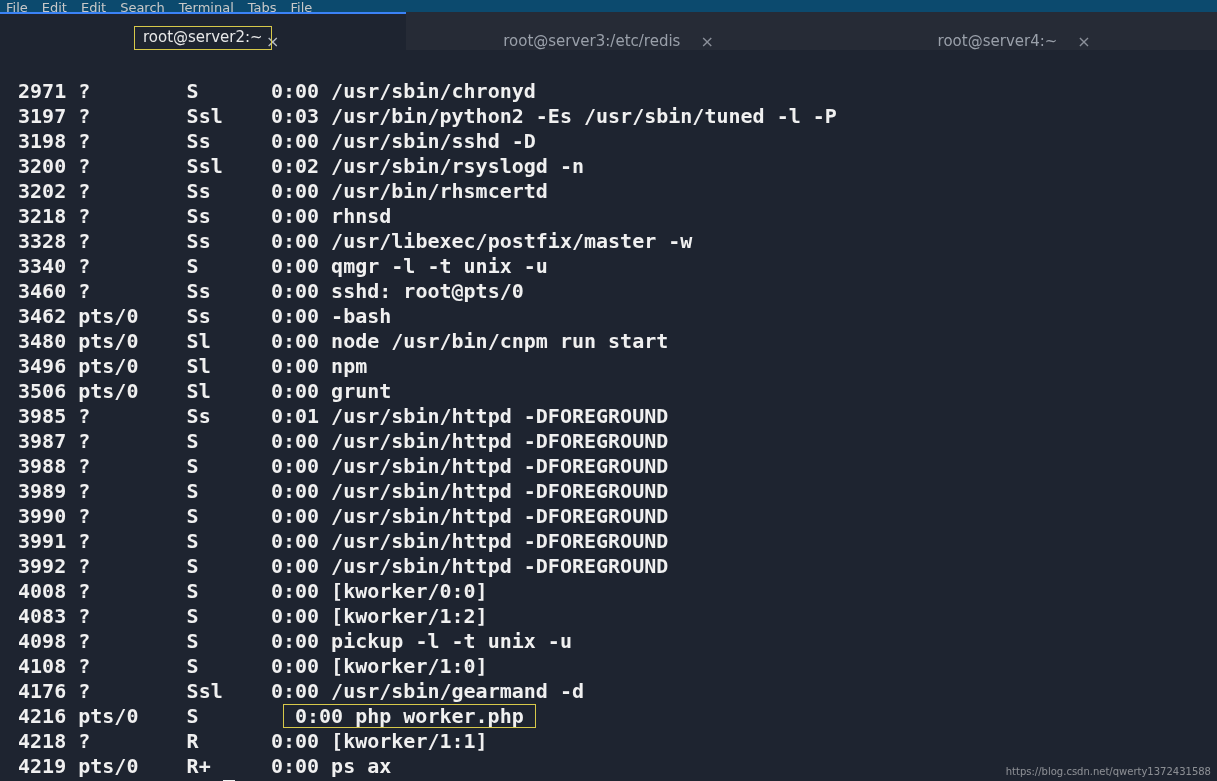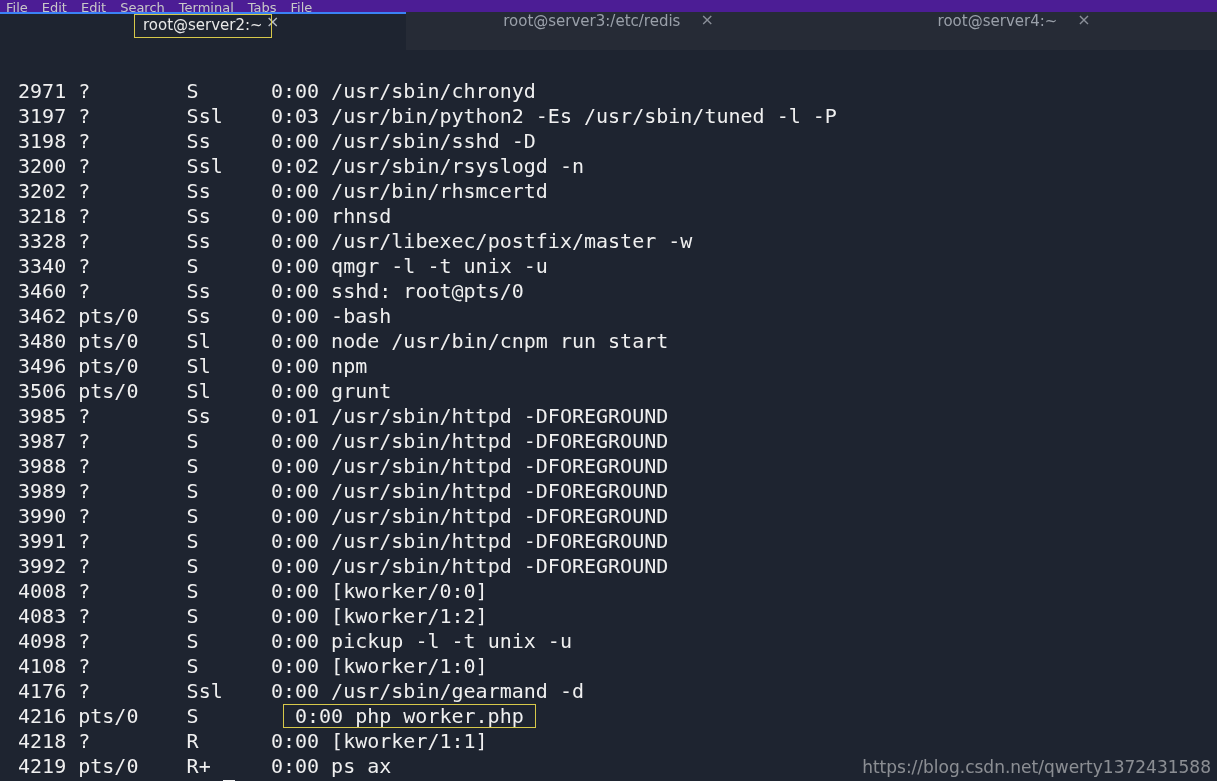--- a/index.html
+++ b/index.html
@@ -5,21 +5,21 @@
   * { margin: 0; padding: 0; box-sizing: border-box; }
   html, body { width: 1217px; height: 781px; overflow: hidden; }
   body {
     background: #1e2430;
     font-family: "DejaVu Sans Mono", "Liberation Mono", Consolas, monospace;
     font-size: 20px;
     color: #f0f0f0;
   }
   .menubar {
     height: 12px;
-    background: #4c1d95;
+    background: #0c4a6e;
     display: flex;
     align-items: flex-end;
     padding: 0 6px;
     gap: 14px;
     font-family: "DejaVu Sans", "Liberation Sans", Arial, sans-serif;
     font-size: 13px;
     color: #c8c8c8;
     overflow: hidden;
   }
   .menubar span { transform: translateY(3px); }
@@ -27,21 +27,21 @@
     height: 38px;
     background: #262b36;
     display: flex;
     align-items: stretch;
     font-family: "DejaVu Sans", "Liberation Sans", Arial, sans-serif;
     font-size: 15px;
   }
   .tab {
     flex: 1 1 0;
     display: flex;
-    align-items: flex-start;
+    align-items: flex-end;
     justify-content: center;
     position: relative;
     color: #9aa0aa;
     cursor: pointer;
     gap: 20px;
     min-width: 0;
   }
   .tab .label { white-space: nowrap; overflow: hidden; text-overflow: clip; }
   .tab.active {
     background: #1e2430;
@@ -60,40 +60,41 @@
     padding: 1px 8px 3px 8px;
     pointer-events: none;
   }
   .terminal {
     padding: 4px 13px 0 6px;
     line-height: 25px;
     white-space: pre;
     letter-spacing: 0;
     position: relative;
     height: calc(100% - 50px);
+    font-weight: bold;
   }
   .terminal .line { height: 25px; }
   .hl {
     outline: 1.5px solid #d7c84a;
     outline-offset: -1px;
     margin-left: 12px;
   }
   .cursor {
     display: inline-block;
     width: 12px;
     height: 22px;
     border: 1.5px solid #f0f0f0;
     vertical-align: -4px;
   }
   .watermark {
     position: absolute;
     right: 6px;
     bottom: 4px;
     font-family: "DejaVu Sans", Arial, sans-serif;
-    font-size: 17px;
+    font-size: 10px;
     color: rgba(230,230,230,0.55);
   }
 </style>
 </head>
 <body>
 
 <div class="menubar" id="menubar">
     <span>File</span>
     <span>Edit</span>
     <span>Edit</span>

